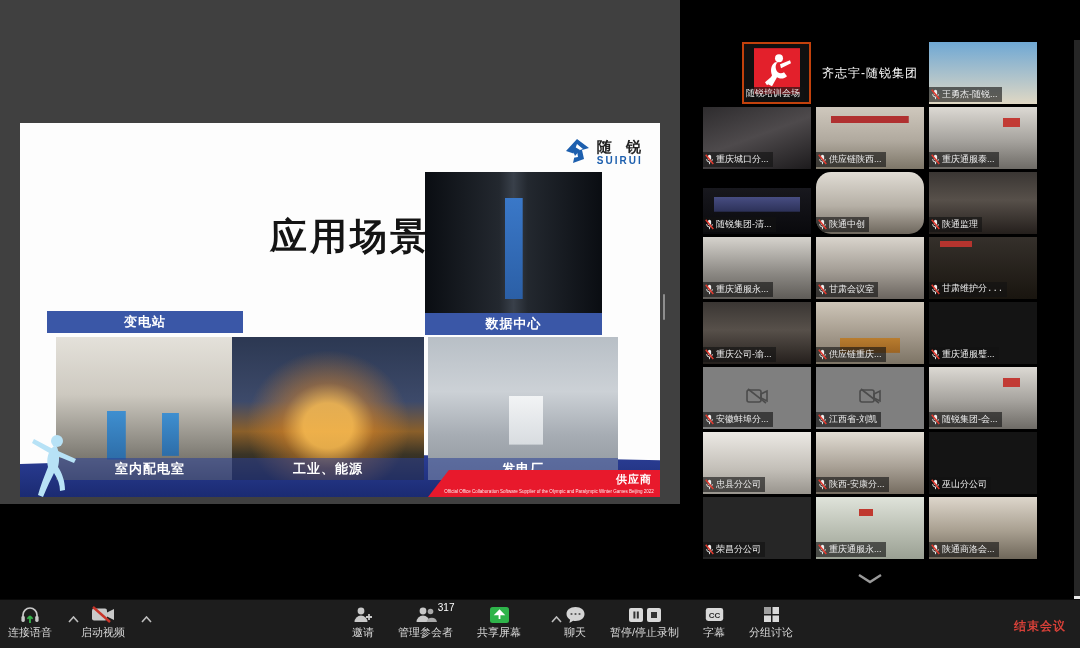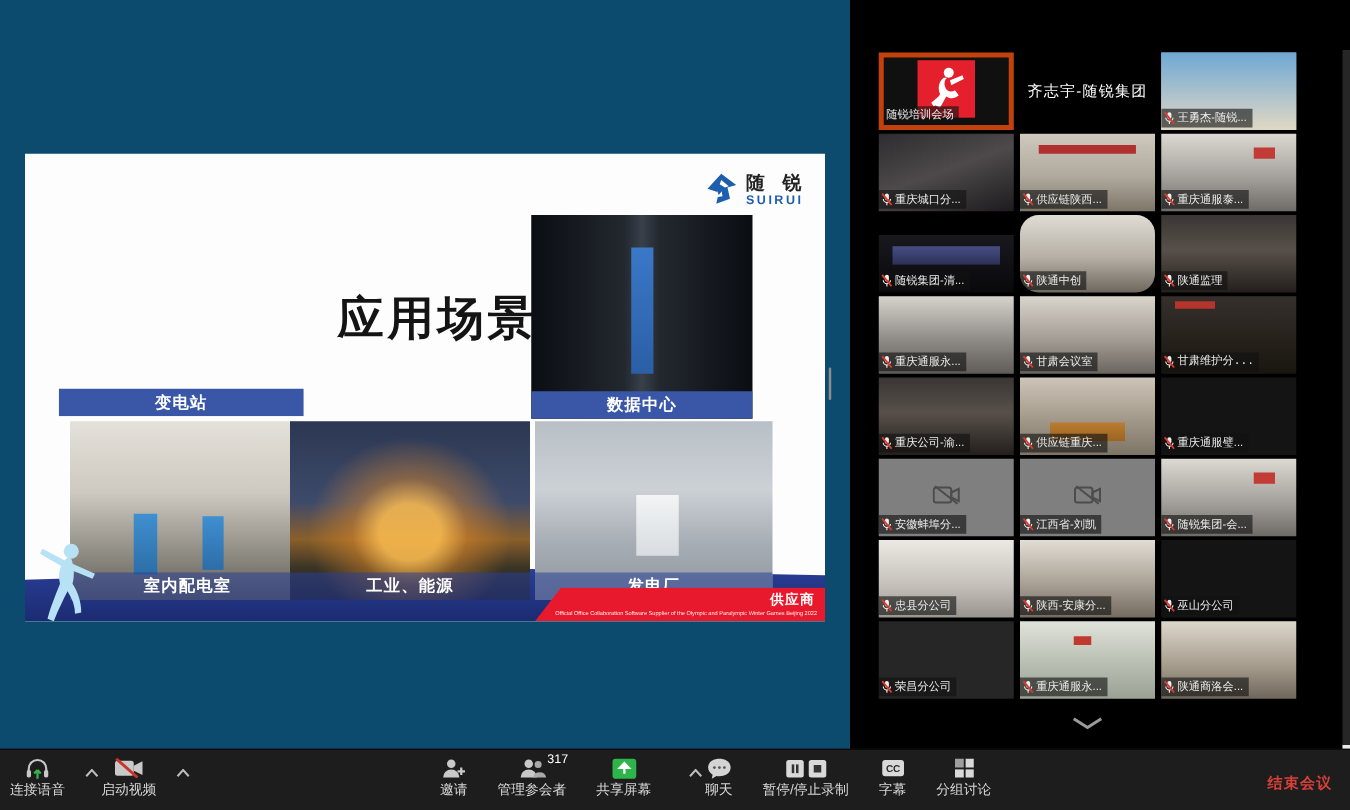--- a/index.html
+++ b/index.html
@@ -3,23 +3,23 @@
 <meta charset="utf-8">
 <style>
   html,body{margin:0;padding:0;}
   body{
     width:1080px;height:648px;position:relative;overflow:hidden;
     background:#000;
     font-family:"Liberation Sans","DejaVu Sans",sans-serif;
     -webkit-font-smoothing:antialiased;
   }
   
-  .stage{position:absolute;left:0;top:0;width:680px;height:600px;background:#0c4a6e;}
+  .stage{position:absolute;left:0;top:0;width:680px;height:504px;background:#404040;}
   .slide{position:absolute;left:20px;top:123px;width:640px;height:374px;background:#fdfdfd;overflow:hidden;}
-  .slide-title{position:absolute;left:228px;top:112px;width:204px;text-align:center;
+  .slide-title{position:absolute;left:228px;top:94px;width:204px;text-align:center;
     font-size:37px;font-weight:600;color:#141414;letter-spacing:3px;line-height:1.1;}
   .logo{position:absolute;right:14px;top:14px;display:flex;align-items:center;gap:5px;}
   .logo-text{display:flex;flex-direction:column;line-height:1;}
   .logo-cn{font-size:15px;font-weight:700;color:#222;letter-spacing:5px;}
   .logo-en{font-size:10px;font-weight:700;color:#1d5fae;letter-spacing:2px;margin-top:2px;}
   .scene{position:absolute;overflow:hidden;z-index:1;}
   .scene-caption{position:absolute;left:0;right:0;bottom:0;height:22px;
     display:flex;align-items:center;justify-content:center;
     color:#fff;font-size:13px;font-weight:700;letter-spacing:1px;}
   .cap-solid{background:#3a57a7;}
@@ -54,21 +54,21 @@
   .ribbon-badge{position:absolute;right:8px;top:2px;color:#fff;font-size:11px;font-weight:700;letter-spacing:1px;}
   .ribbon-tagline{position:absolute;right:6px;bottom:3px;color:#fff;font-size:5px;opacity:.92;
     white-space:nowrap;transform:scale(.9);transform-origin:right;}
   .skater{position:absolute;left:4px;bottom:-6px;z-index:2;}
   
   .divider-handle{position:absolute;left:663px;top:294px;width:2px;height:26px;background:#8d8d8d;border-radius:2px;}
   
   .pgrid{position:absolute;left:703px;top:42px;width:334px;
     display:grid;grid-template-columns:repeat(3,108px);grid-auto-rows:62px;gap:3px 5px;}
   .tile{position:relative;background:#141414;overflow:hidden;box-sizing:border-box;}
-  .tile.active{border:4px solid #c2410c;}
+  .tile.active{border:2px solid #c2410c;margin-left:39px;}
   .tile-label{position:absolute;left:0;bottom:2px;max-width:96%;display:flex;align-items:center;gap:2px;
     background:rgba(18,18,18,.62);color:#ececec;font-size:9px;line-height:1;
     padding:2px 4px 2px 2px;white-space:nowrap;overflow:hidden;}
   .tile-center-name{position:absolute;inset:0;display:flex;align-items:center;justify-content:center;
     color:#fff;font-size:12px;letter-spacing:1px;text-align:center;}
   .red-logo{position:absolute;left:50%;top:50%;transform:translate(-50%,-54%);
     width:46px;height:46px;background:#e3202b;display:flex;align-items:center;justify-content:center;}
   .cam-off-icon{position:absolute;left:50%;top:46%;transform:translate(-50%,-50%);}
   
   .bg-logo-red{background:#101010;}

